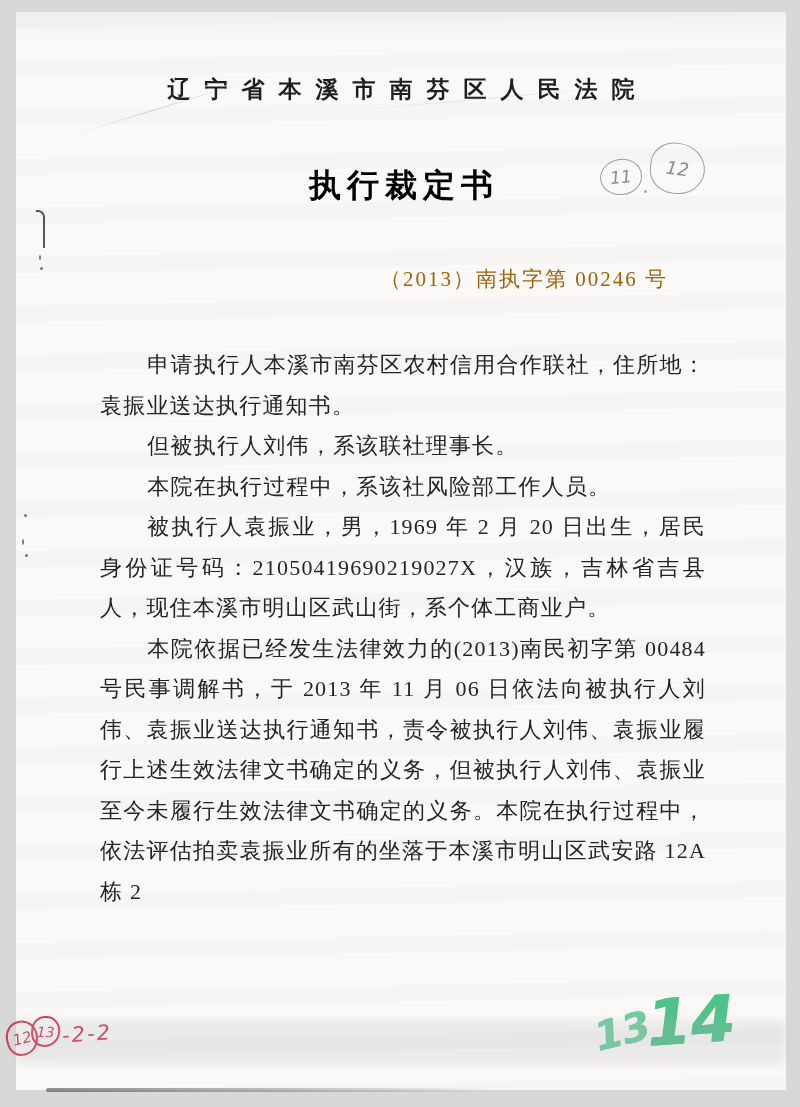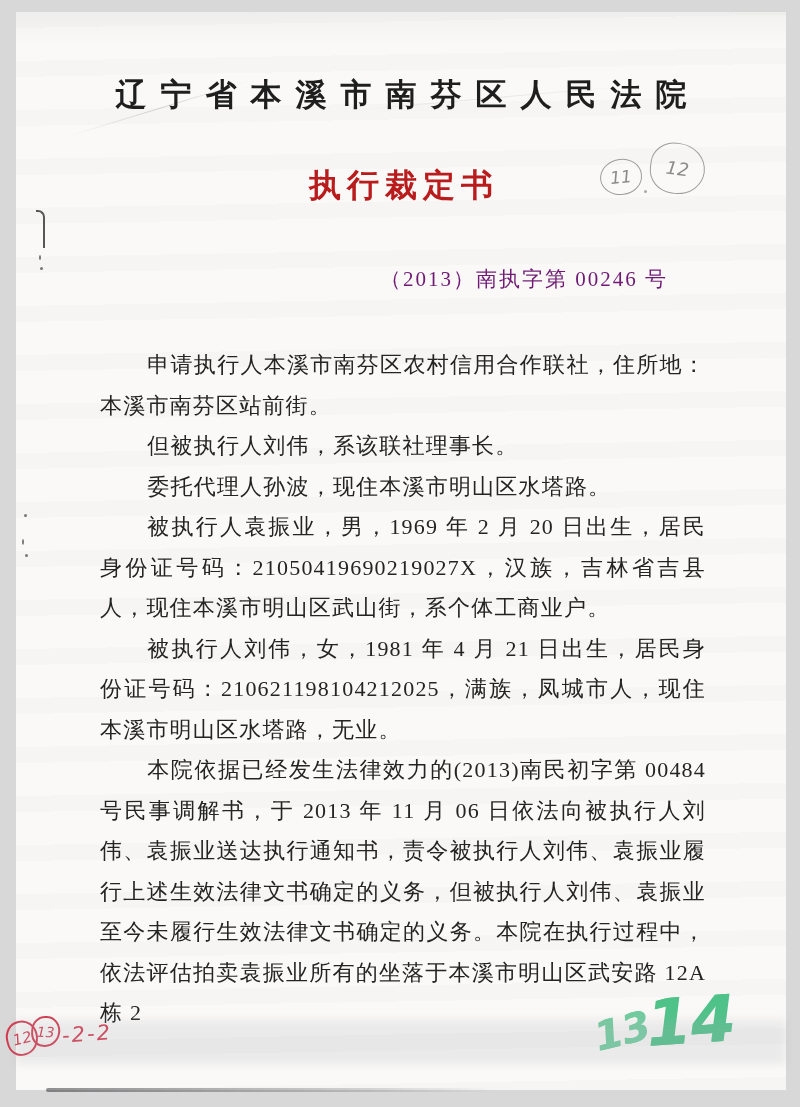--- a/index.html
+++ b/index.html
@@ -28,31 +28,31 @@
   }
   .crease {
     position:absolute; height:1px; pointer-events:none;
     background:linear-gradient(90deg, transparent, rgba(115,115,128,0.28), transparent);
   }
   .crease-1 { left:48px; top:96px; width:190px; transform:rotate(-17deg); }
   .crease-2 { left:330px; top:86px; width:280px; transform:rotate(-5deg); opacity:.6; }
 
   .court-name {
     position:absolute; top:62px; left:0; width:100%; margin:0;
-    text-align:center; font-size:31px; font-weight:600;
+    text-align:center; font-size:23px; font-weight:600;
     letter-spacing:14px; text-indent:14px; color:#1e1e1e;
   }
   .doc-title {
     position:absolute; top:152px; left:0; width:100%; margin:0;
     text-align:center; font-size:32px; font-weight:700;
-    letter-spacing:6px; text-indent:6px; color:#b91c1c;
+    letter-spacing:6px; text-indent:6px; color:#000000;
   }
   .case-number {
     position:absolute; top:253px; right:118px;
-    font-size:21px; letter-spacing:2px; color:#701a75;margin-left:6px;
+    font-size:21px; letter-spacing:2px; color:#a16207;margin-left:6px;
   }
   .body-text {
     position:absolute; left:84px; top:333px; width:606px;
     font-size:22px; line-height:40.5px; letter-spacing:1.2px;
     color:#242424; text-align:justify;
   }
   .body-text p { margin:0; text-indent:2.15em; }
 
   
   .pencil-circle {
@@ -126,25 +126,24 @@
       <span>11</span>
     </div>
     <div class="pencil-circle circle-12">
       <span>12</span>
     </div>
     <div class="pencil-dot"></div>
 
     <div class="case-number">（2013）南执字第 00246 号</div>
 
     <div class="body-text">
-      <p>申请执行人本溪市南芬区农村信用合作联社，住所地：本溪市南芬区站前街。</p>
+      <p>申请执行人本溪市南芬区农村信用合作联社，住所地：袁振业送达执行通知书。</p>
       <p>但被执行人刘伟，系该联社理事长。</p>
-      <p>委托代理人孙波，现住本溪市明山区水塔路。</p>
+      <p>本院在执行过程中，系该社风险部工作人员。</p>
       <p>被执行人袁振业，男，1969 年 2 月 20 日出生，居民身份证号码：21050419690219027X，汉族，吉林省吉县人，现住本溪市明山区武山街，系个体工商业户。</p>
-      <p>被执行人刘伟，女，1981 年 4 月 21 日出生，居民身份证号码：210621198104212025，满族，凤城市人，现住本溪市明山区水塔路，无业。</p>
       <p>本院依据已经发生法律效力的(2013)南民初字第 00484 号民事调解书，于 2013 年 11 月 06 日依法向被执行人刘伟、袁振业送达执行通知书，责令被执行人刘伟、袁振业履行上述生效法律文书确定的义务，但被执行人刘伟、袁振业至今未履行生效法律文书确定的义务。本院在执行过程中，依法评估拍卖袁振业所有的坐落于本溪市明山区武安路 12A 栋 2</p>
     </div>
 
     <div class="ink-hook"></div>
     <div class="ink-dot dot-1"></div>
     <div class="ink-dot dot-2"></div>
     <div class="ink-dot dot-3"></div>
     <div class="ink-dot dot-4"></div>
     <div class="ink-dot dot-5"></div>
 

